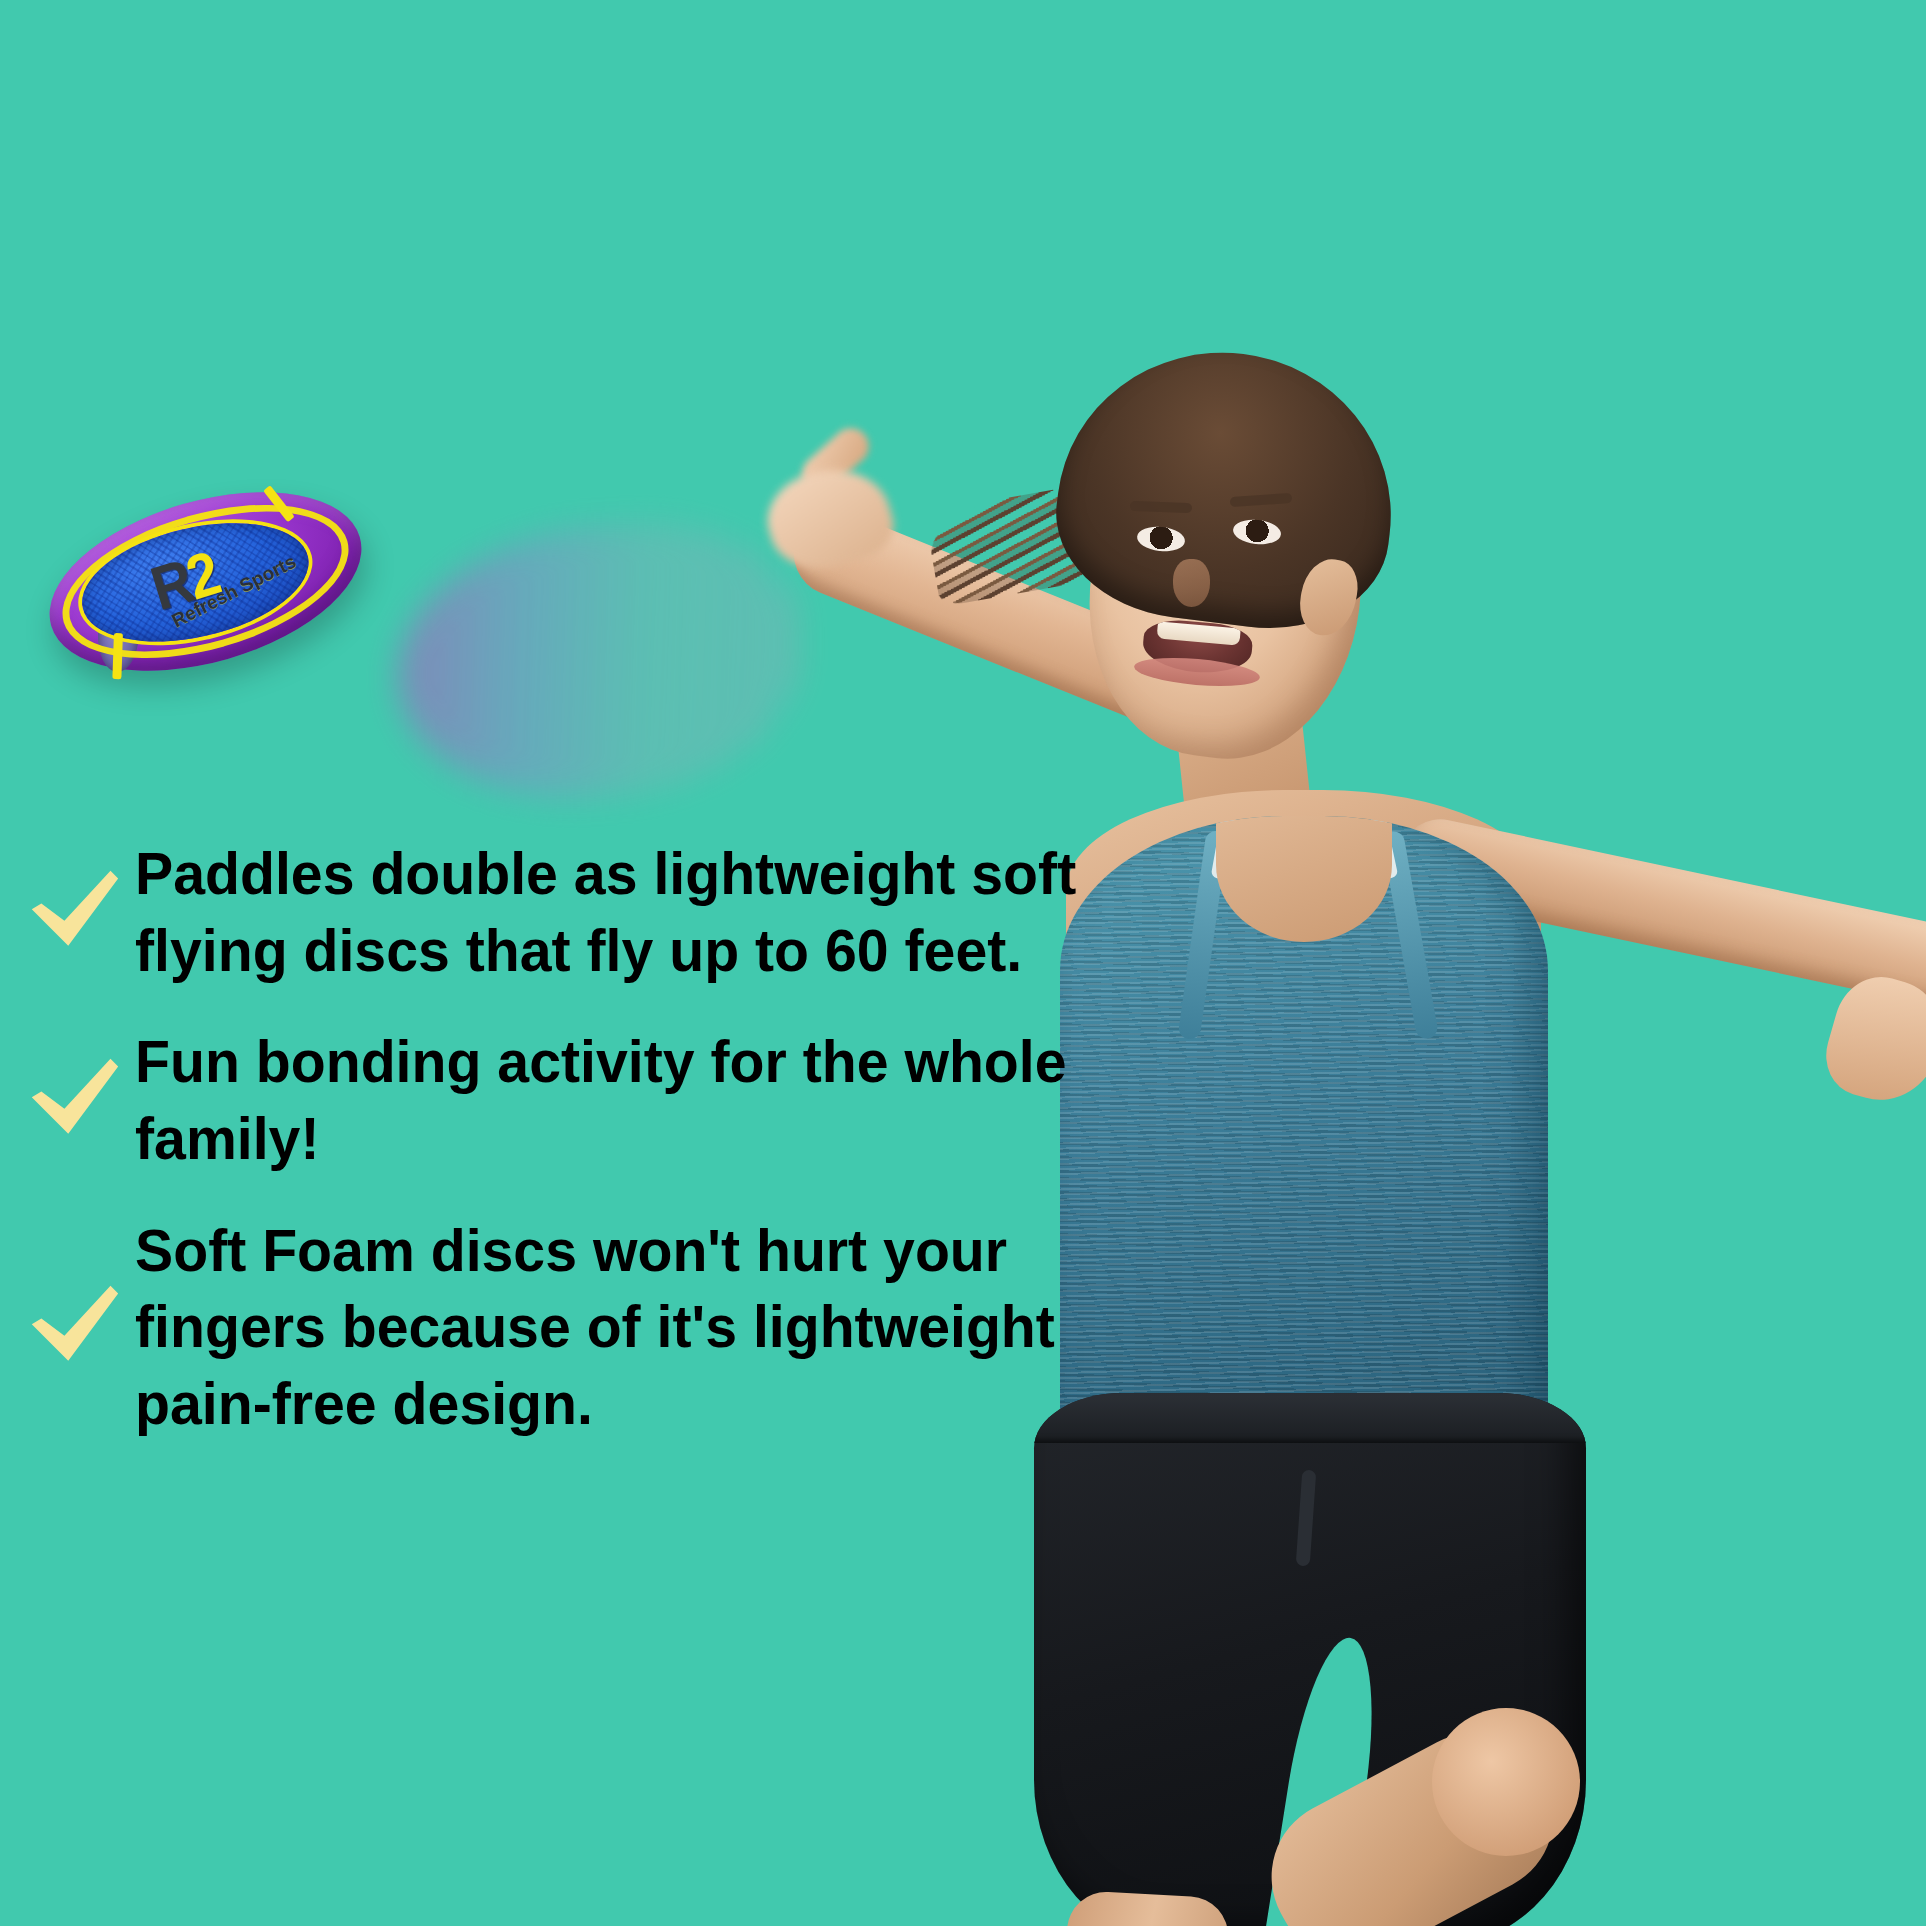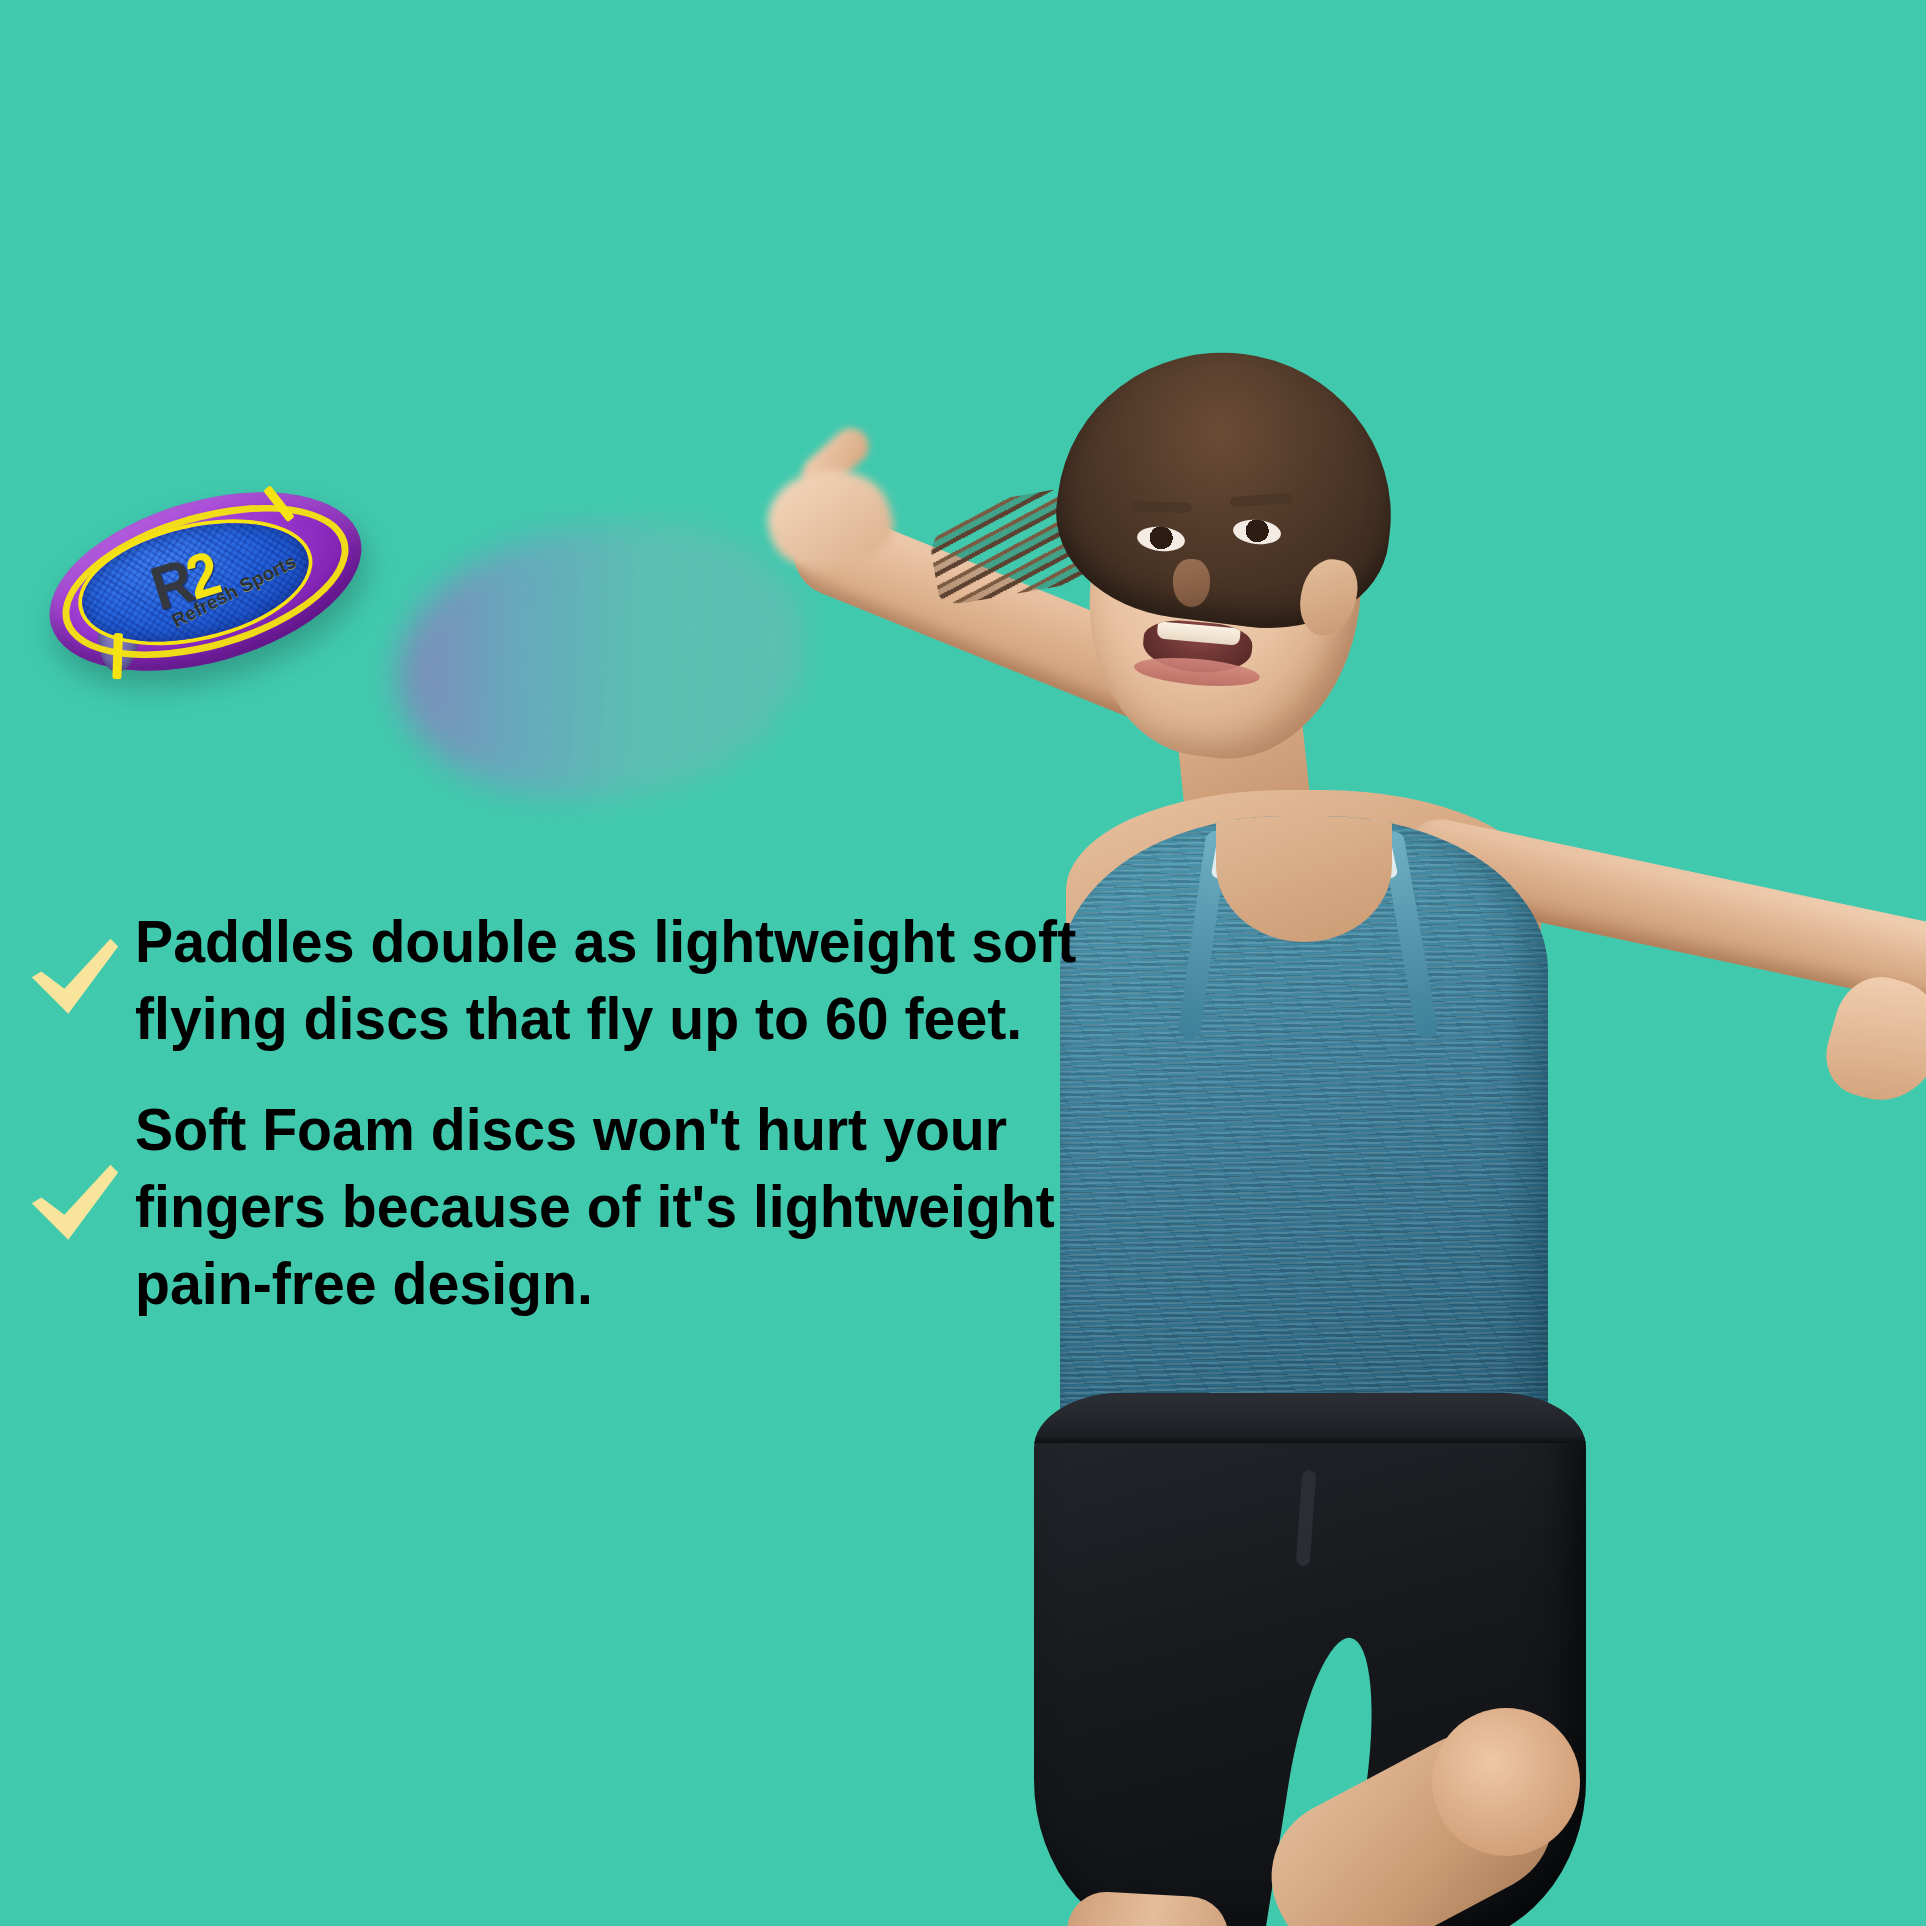--- a/index.html
+++ b/index.html
@@ -98,21 +98,21 @@
     position:absolute;width:41px;height:77px;border-radius:50%;
     background:radial-gradient(ellipse at 40% 40%,#8e86c9 0%,#6f6aae 60%,#5b5594 100%);
     box-shadow:inset 0 0 10.3px rgba(40,20,70,.6);
   }
   .notch-a{left:13%;top:42%;transform:rotate(18deg);}
   .seam{position:absolute;background:#f5e312;border-radius:2.6px;}
   .seam-1{left:16%;bottom:6%;width:9px;height:46px;transform:rotate(18deg);}
   .seam-2{right:20%;top:4%;width:9px;height:40px;transform:rotate(-22deg);}
 
   
-  .bullets{position:absolute;left:0;top:904px;width:1220px;}
+  .bullets{position:absolute;left:0;top:836px;width:1220px;}
   .bullet{position:relative;display:flex;align-items:center;margin-bottom:35px;}
   .check{flex:0 0 auto;width:96px;height:96px;margin-left:26px;margin-right:13px;}
   .check svg{width:96px;height:96px;display:block;}
   .btext{
     font-family:"Liberation Sans Narrow","Liberation Sans",sans-serif;
     font-weight:700;font-size:59px;line-height:1.30;
     color:#000;letter-spacing:0px;
     transform:scaleX(0.97);transform-origin:left center;
     max-width:1053px;
   }
@@ -295,26 +295,34 @@
     <div class="bullet">
       <div class="check">
         <svg viewBox="0 0 100 100" aria-hidden="true">
           <path d="M6 46 L16 40 L40 58 L88 6 L96 14 L44 84 Z" fill="#f8e49b"></path>
         </svg>
       </div>
       <div class="btext">Paddles double as lightweight soft flying discs that fly up to 60 feet.</div>
     </div>
 
 
-
     <div class="bullet">
       <div class="check">
         <svg viewBox="0 0 100 100" aria-hidden="true">
           <path d="M6 46 L16 40 L40 58 L88 6 L96 14 L44 84 Z" fill="#f8e49b"></path>
         </svg>
       </div>
+      <div class="btext">Fun bonding activity for the whole family!</div>
+    </div>
+
+    <div class="bullet">
+      <div class="check">
+        <svg viewBox="0 0 100 100" aria-hidden="true">
+          <path d="M6 46 L16 40 L40 58 L88 6 L96 14 L44 84 Z" fill="#f8e49b"></path>
+        </svg>
+      </div>
       <div class="btext">Soft Foam discs won't hurt your fingers because of it's lightweight pain-free design.</div>
     </div>
 
   </div>
 
 </div>
 
 
 </body></html>

